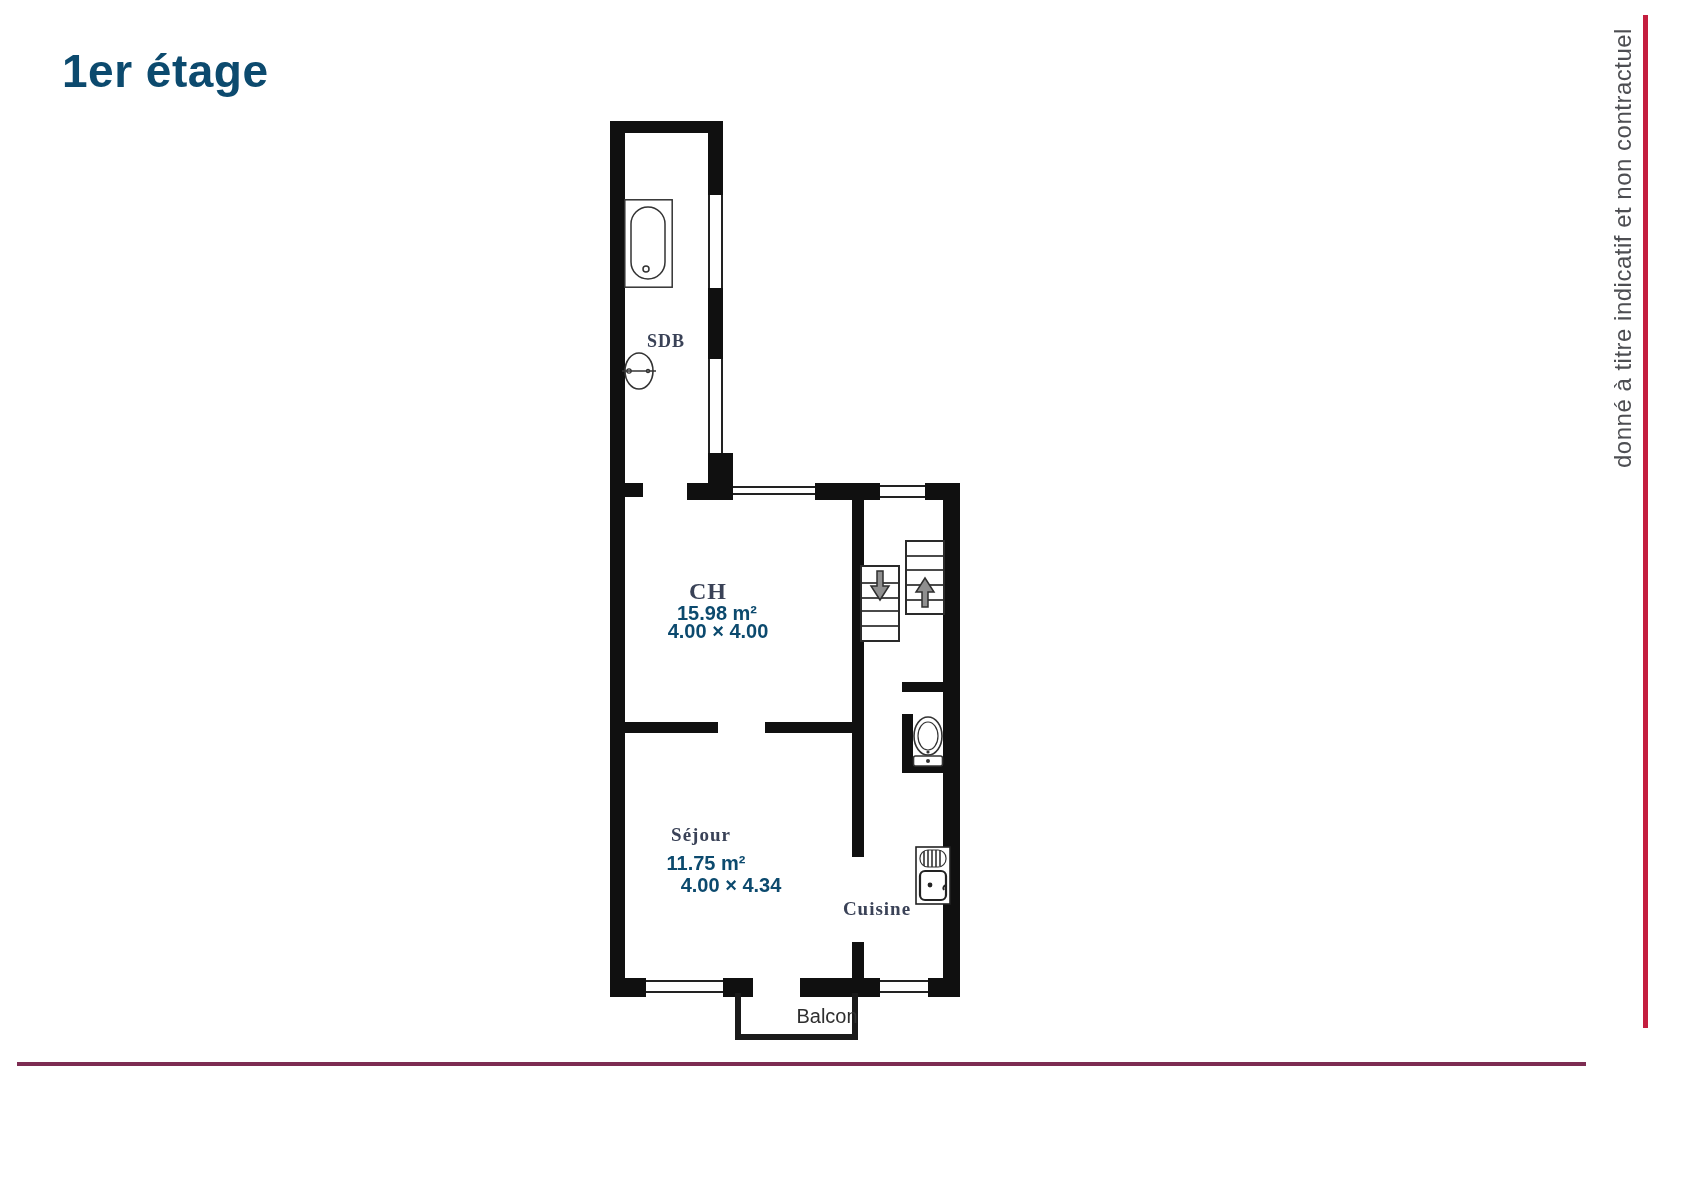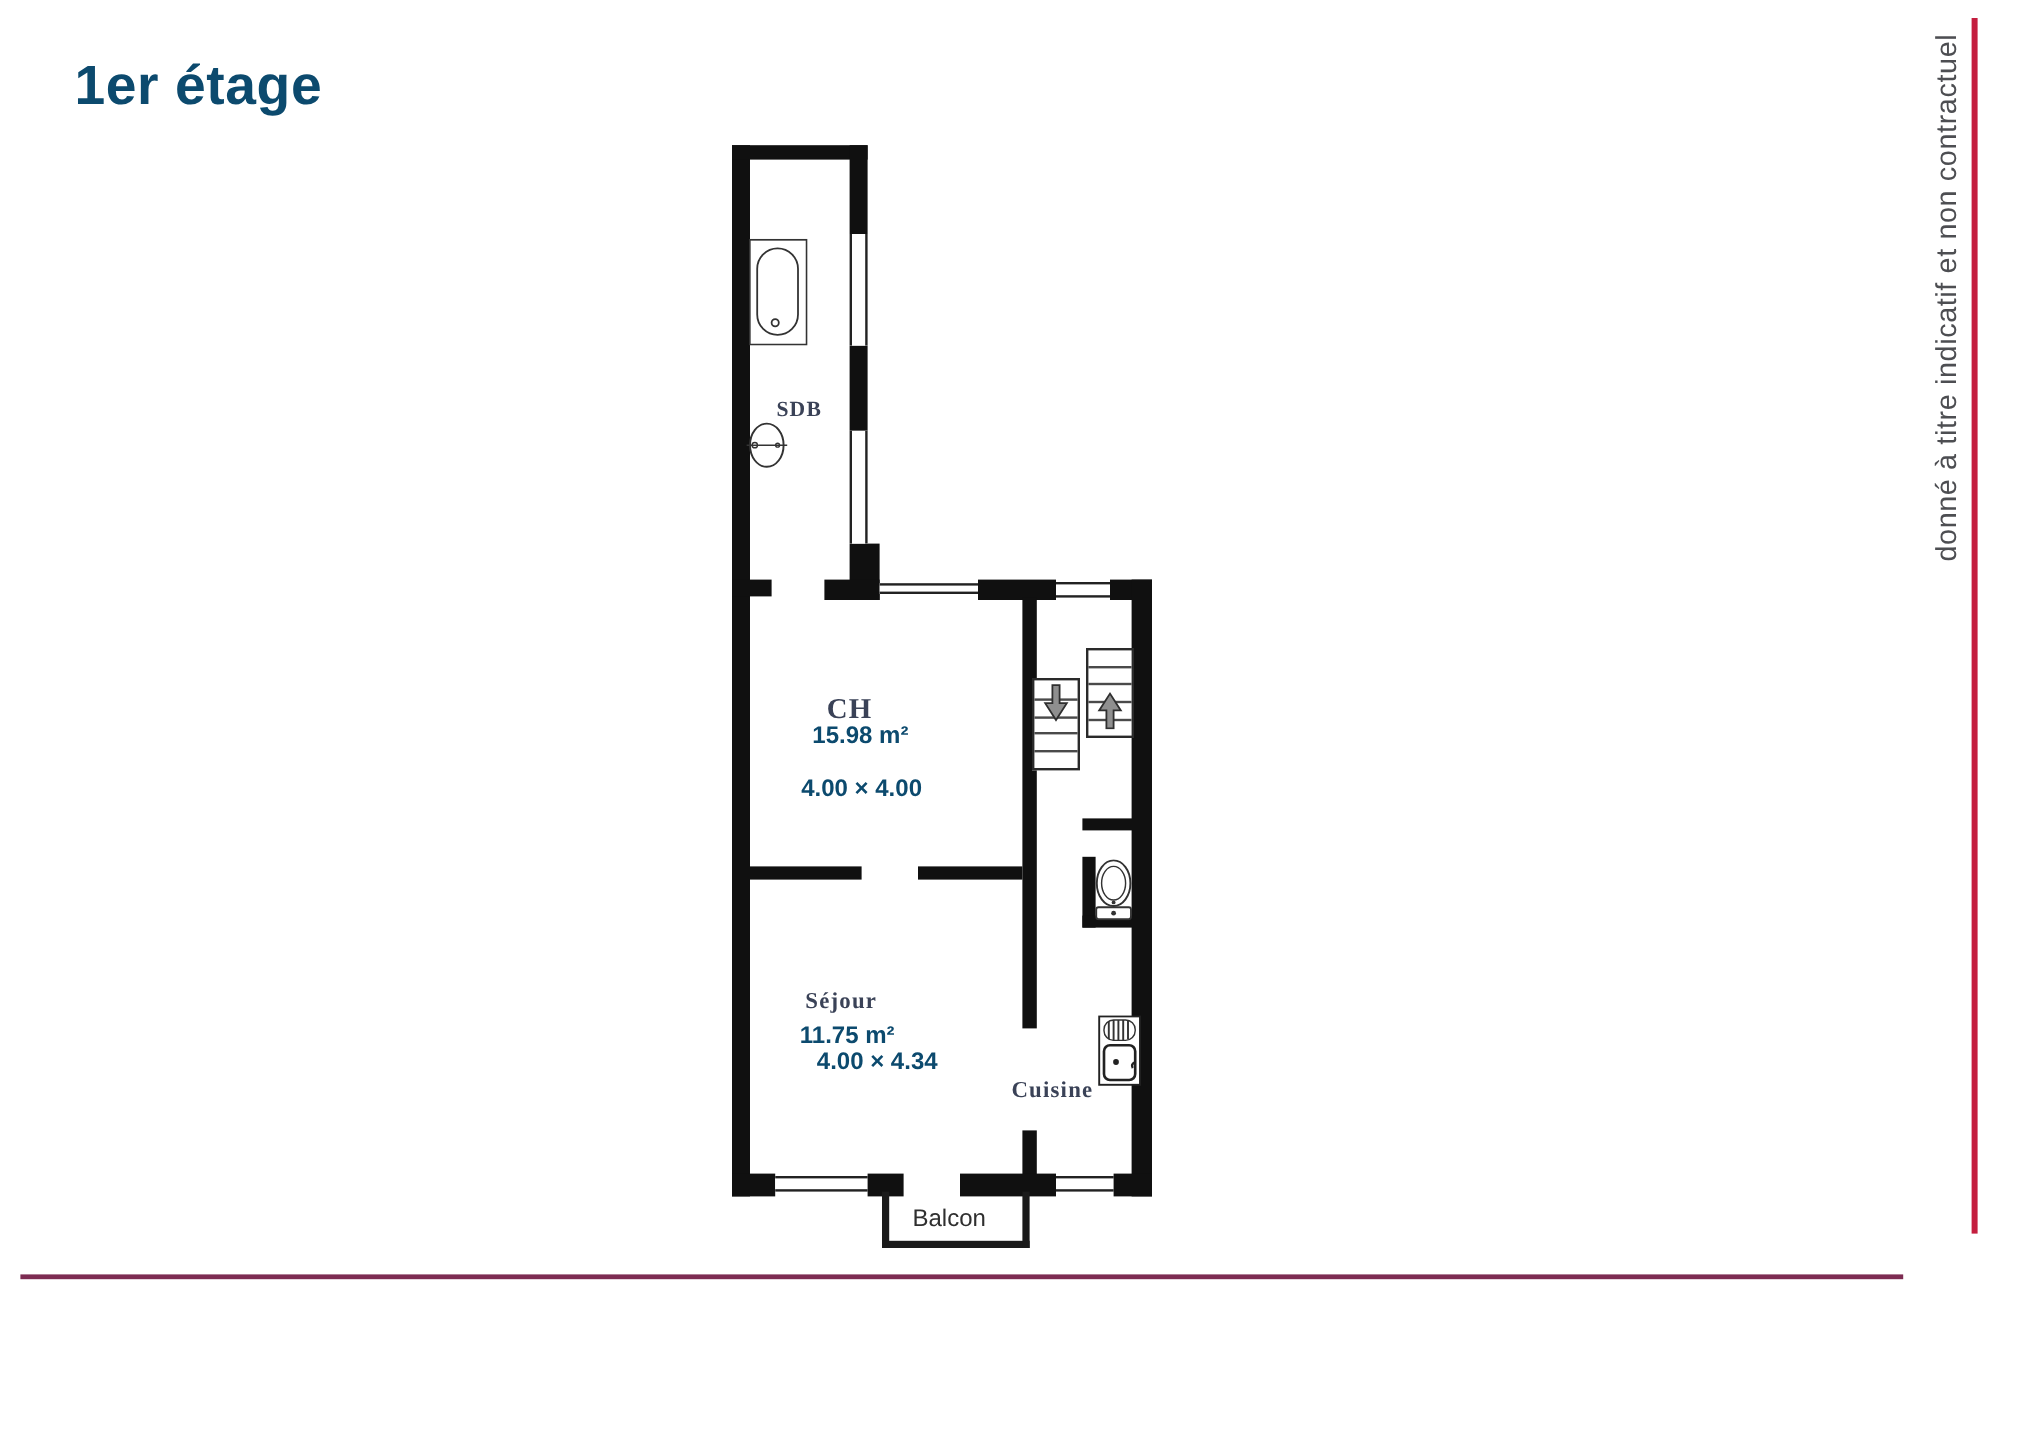--- a/index.html
+++ b/index.html
@@ -11,21 +11,21 @@
   .winv{position:absolute;background:#fff;border-left:2px solid #222;border-right:2px solid #222;box-sizing:border-box;}
   .winh{position:absolute;background:#fff;border-top:2px solid #222;border-bottom:2px solid #222;box-sizing:border-box;}
   .page-title{position:absolute;left:62px;top:44px;font-size:46px;font-weight:bold;color:#0c4a6e;letter-spacing:0.5px;}
   .ref-code{position:absolute;left:62px;top:1092px;font-size:33px;font-weight:bold;color:#57585b;letter-spacing:1px;}
   .disclaimer{position:absolute;right:60px;top:28px;height:440px;writing-mode:vertical-rl;transform:rotate(180deg);
               font-size:24px;color:#4d4e52;letter-spacing:0.5px;white-space:nowrap;}
   .accent-v{position:absolute;left:1643px;top:15px;width:5px;height:1013px;background:#c41e3f;}
   .accent-h{position:absolute;left:17px;top:1062px;width:1569px;height:4px;background:#7d2c52;}
   .room-name{position:absolute;text-align:center;font-family:"Liberation Serif",serif;font-weight:bold;color:#3a4257;}
   .meas{position:absolute;text-align:center;font-family:"Liberation Sans",sans-serif;font-weight:bold;color:#0c4a6e;font-size:20px;}
-  .plain-label{position:absolute;text-align:center;font-family:"Liberation Sans",sans-serif;color:#2f2f2f;font-size:20px;}
+  .plain-label{position:absolute;text-align:center;font-family:"Liberation Sans",sans-serif;color:#2f2f2f;font-size:20px;margin-left:36px;}
   .flight{position:absolute;border:2px solid #2a2a2a;background:#fff;box-sizing:border-box;}
   .tread{position:absolute;left:0;right:0;height:2px;background:#4a4a4a;}
   svg{display:block;}
 </style>
 </head>
 <body>
 
 <div id="stage">
 
   <div class="page-title">1er étage</div>
@@ -130,21 +130,21 @@
         <rect x="5" y="25" width="26" height="29" rx="5" fill="none" stroke="#222" stroke-width="2.2"></rect>
         <circle cx="15" cy="39" r="2.4" fill="#222"></circle>
         <path d="M31 39 q-4 2 -2 5" fill="none" stroke="#222" stroke-width="2"></path>
       </svg>
     </div>
 
     <div class="room-name" style="left:616px;top:331px;width:100px;font-size:18px;letter-spacing:1px;">SDB</div>
 
     <div class="room-name" style="left:658px;top:578px;width:100px;font-size:24px;letter-spacing:1px;">CH</div>
     <div class="meas" style="left:647px;top:602px;width:140px;">15.98 m²</div>
-    <div class="meas" style="left:648px;top:646px;width:140px;text-align:center;">4.00 × 4.00</div>
+    <div class="meas" style="left:648px;top:620px;width:140px;text-align:center;">4.00 × 4.00</div>
 
     <div class="room-name" style="left:641px;top:824px;width:120px;font-size:19px;letter-spacing:1px;">Séjour</div>
     <div class="meas" style="left:636px;top:852px;width:140px;">11.75 m²</div>
     <div class="meas" style="left:661px;top:874px;width:140px;">4.00 × 4.34</div>
 
     <div class="room-name" style="left:817px;top:898px;width:120px;font-size:19px;letter-spacing:1px;">Cuisine</div>
 
     <div class="plain-label" style="left:741px;top:1005px;width:100px;">Balcon</div>
   </div>
 

